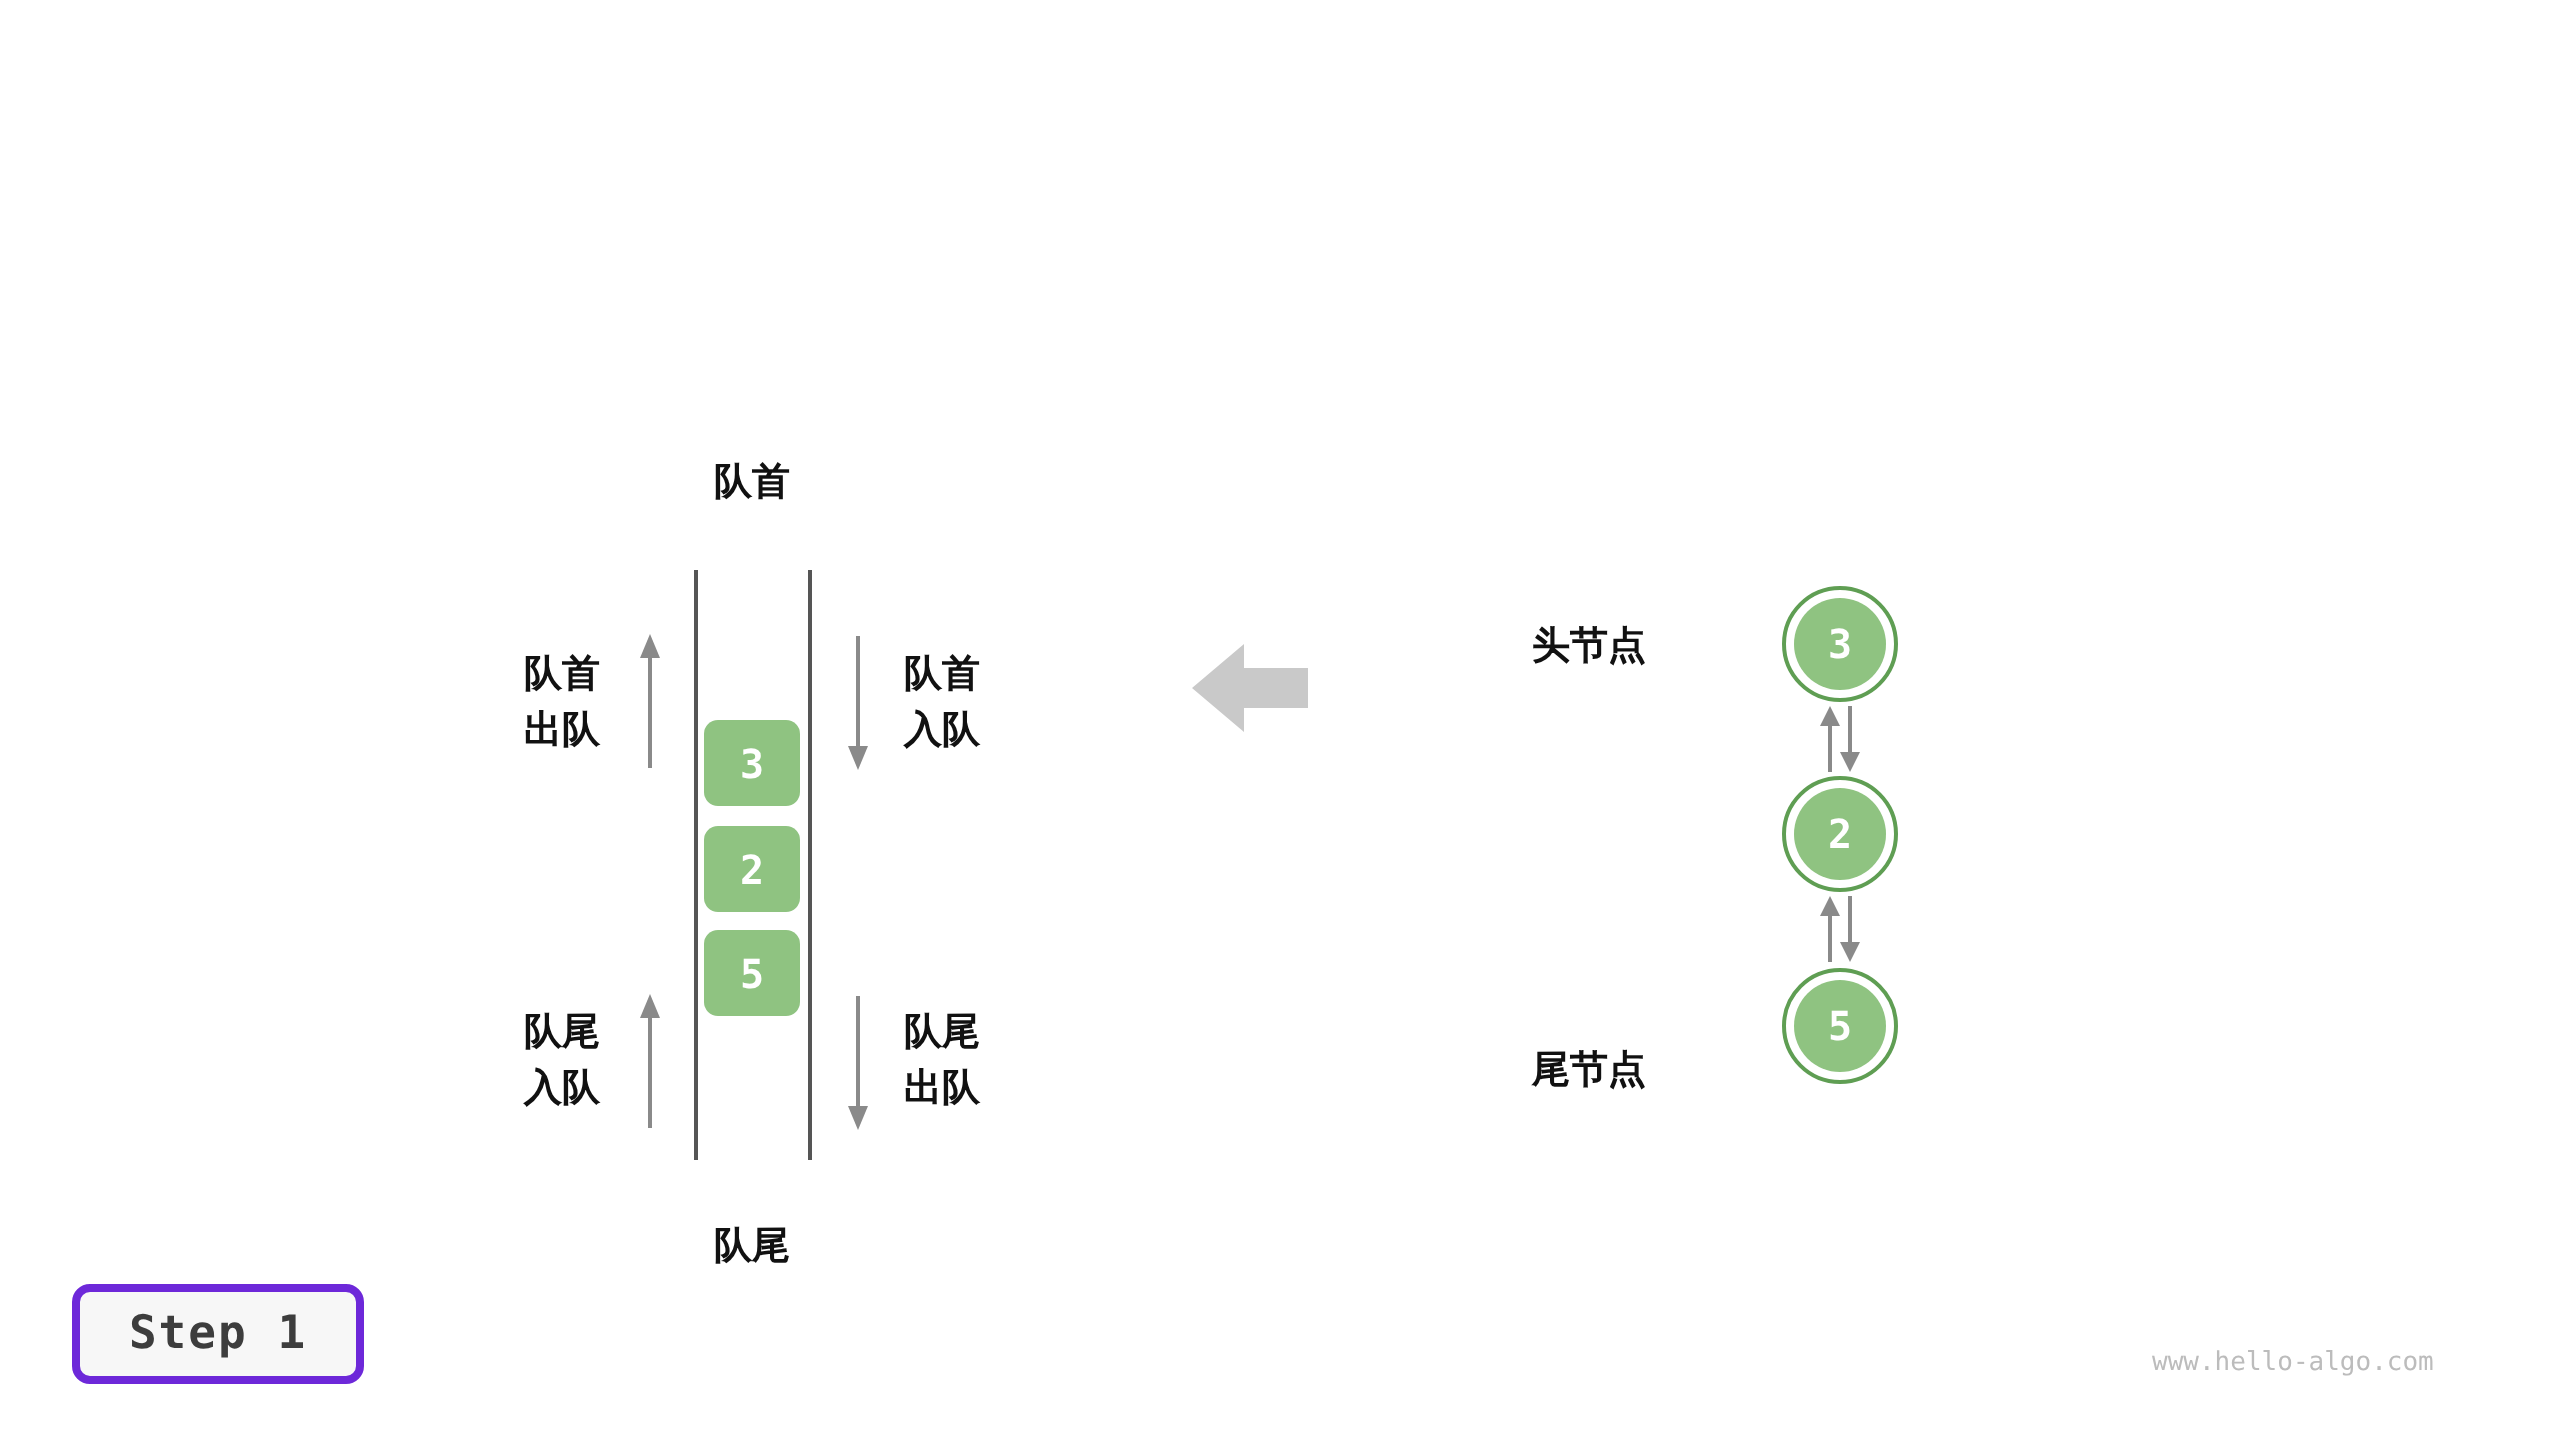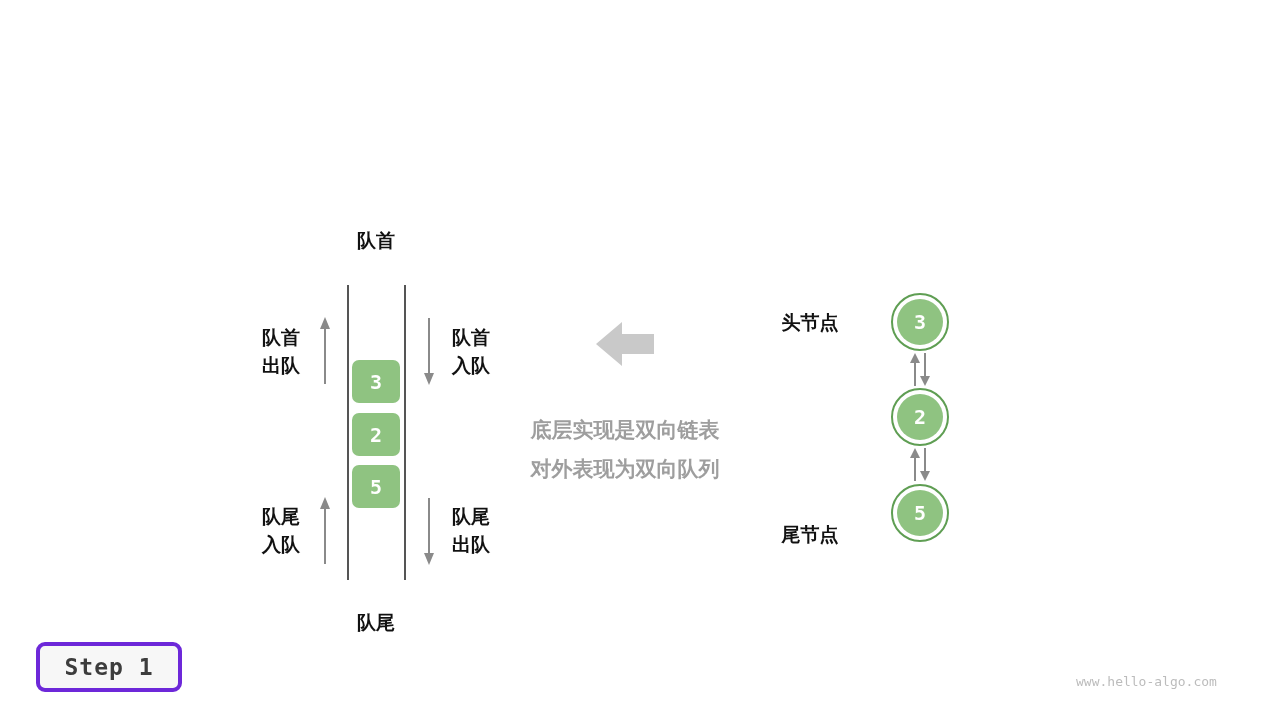--- a/index.html
+++ b/index.html
@@ -27,21 +27,21 @@
   .node-outer {
     width:58px; height:58px; border:2.5px solid #5f9e53; border-radius:50%;
     background:#ffffff; display:flex; align-items:center; justify-content:center;
   }
   .node-inner {
     width:46px; height:46px; border-radius:50%; background:#8fc381;
     color:#ffffff; font-family:"DejaVu Sans Mono",monospace; font-weight:bold; font-size:20px;
     display:flex; align-items:center; justify-content:center;
   }
 
-  .side-label { width:88px; font-size:19px; font-weight:bold; color:#111111; text-align:center; }
+  .side-label { width:88px; font-size:19px; font-weight:bold; color:#111111; text-align:left; }
 
   .step-badge {
     width:146px; height:50px; border:4px solid #6d28d9; border-radius:9px; background:#f7f7f7;
     display:flex; align-items:center; justify-content:center;
     font-family:"DejaVu Sans Mono",monospace; font-weight:bold; font-size:23px; color:#3d3d3d;
     letter-spacing:1px;
   }
 
   .watermark { font-family:"DejaVu Sans Mono",monospace; font-size:13px; color:#bcbcbc; }
 </style>
@@ -94,24 +94,20 @@
   </svg>
   <div class="abs op-label" style="left:452px; top:503px;">
     <span>队尾</span>
     <span>出队</span>
   </div>
 
   <svg class="abs" style="left:596px; top:320px;" width="58" height="48">
     <polygon points="0,24 26,2 26,14 58,14 58,34 26,34 26,46" fill="#c9c9c9"></polygon>
   </svg>
 
-  <div class="abs annotation" style="left:470px; top:410px;">
-    <span>底层实现是双向链表</span>
-    <span>对外表现为双向队列</span>
-  </div>
 
   <div class="abs side-label" style="left:766px; top:310px;">头节点</div>
   <div class="abs side-label" style="left:766px; top:522px;">尾节点</div>
 
   <div class="abs node-outer" style="left:891px; top:293px;">
     <div class="node-inner">3</div>
   </div>
   <div class="abs node-outer" style="left:891px; top:388px;">
     <div class="node-inner">2</div>
   </div>

